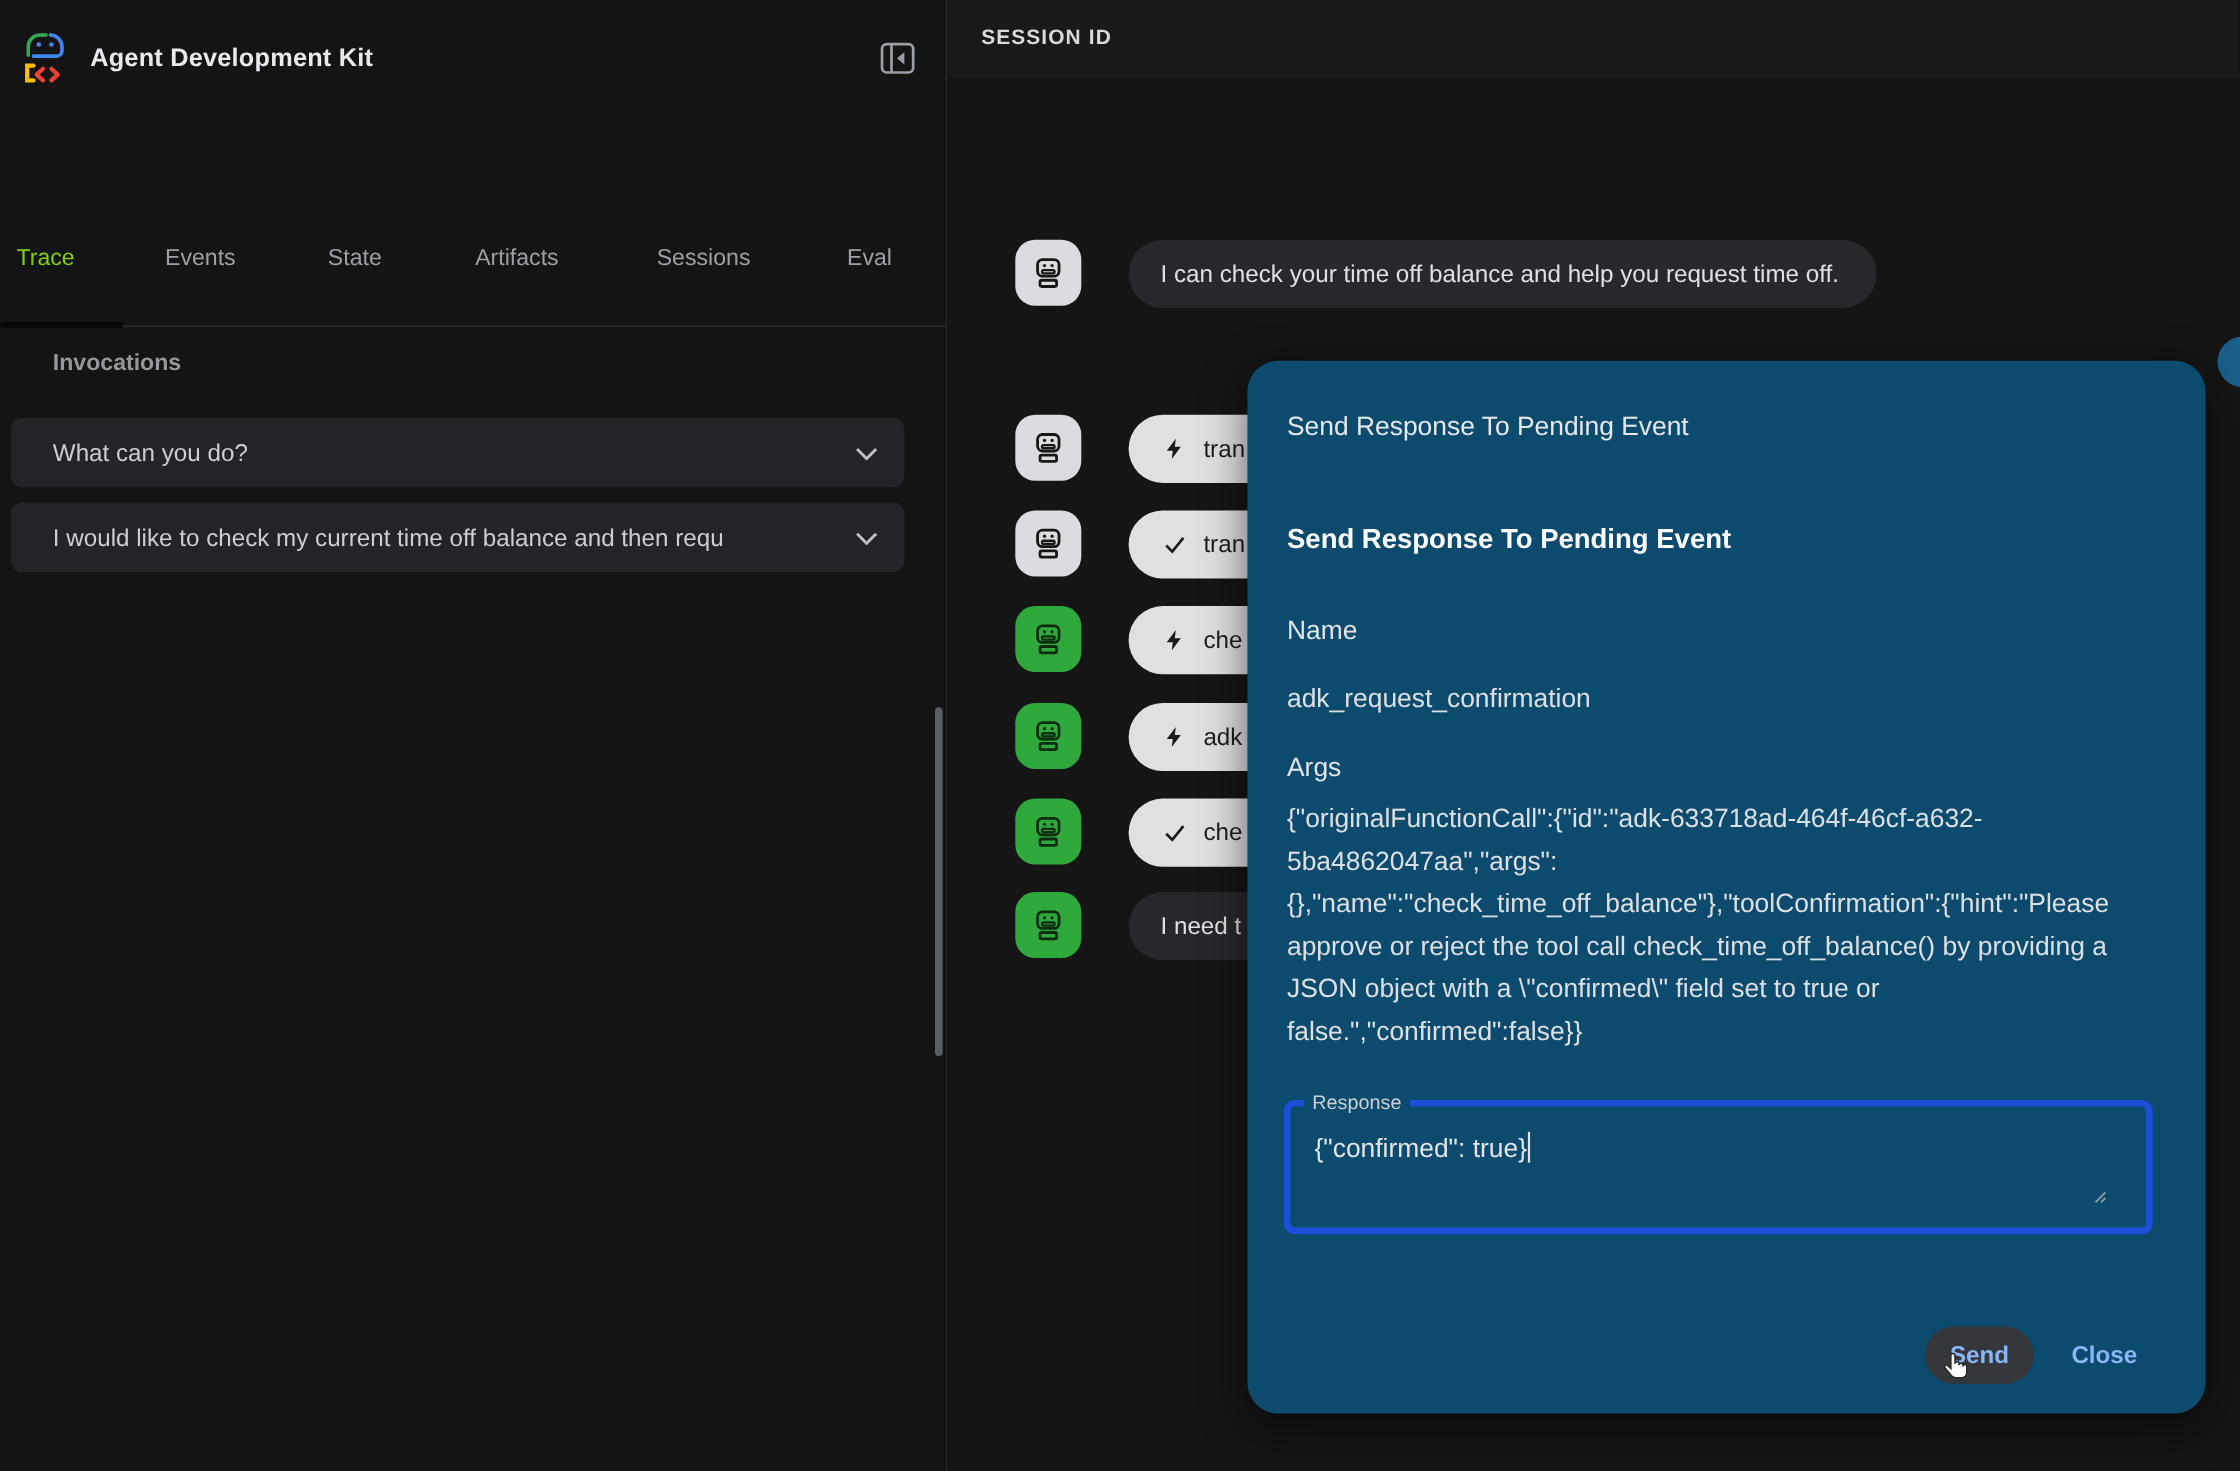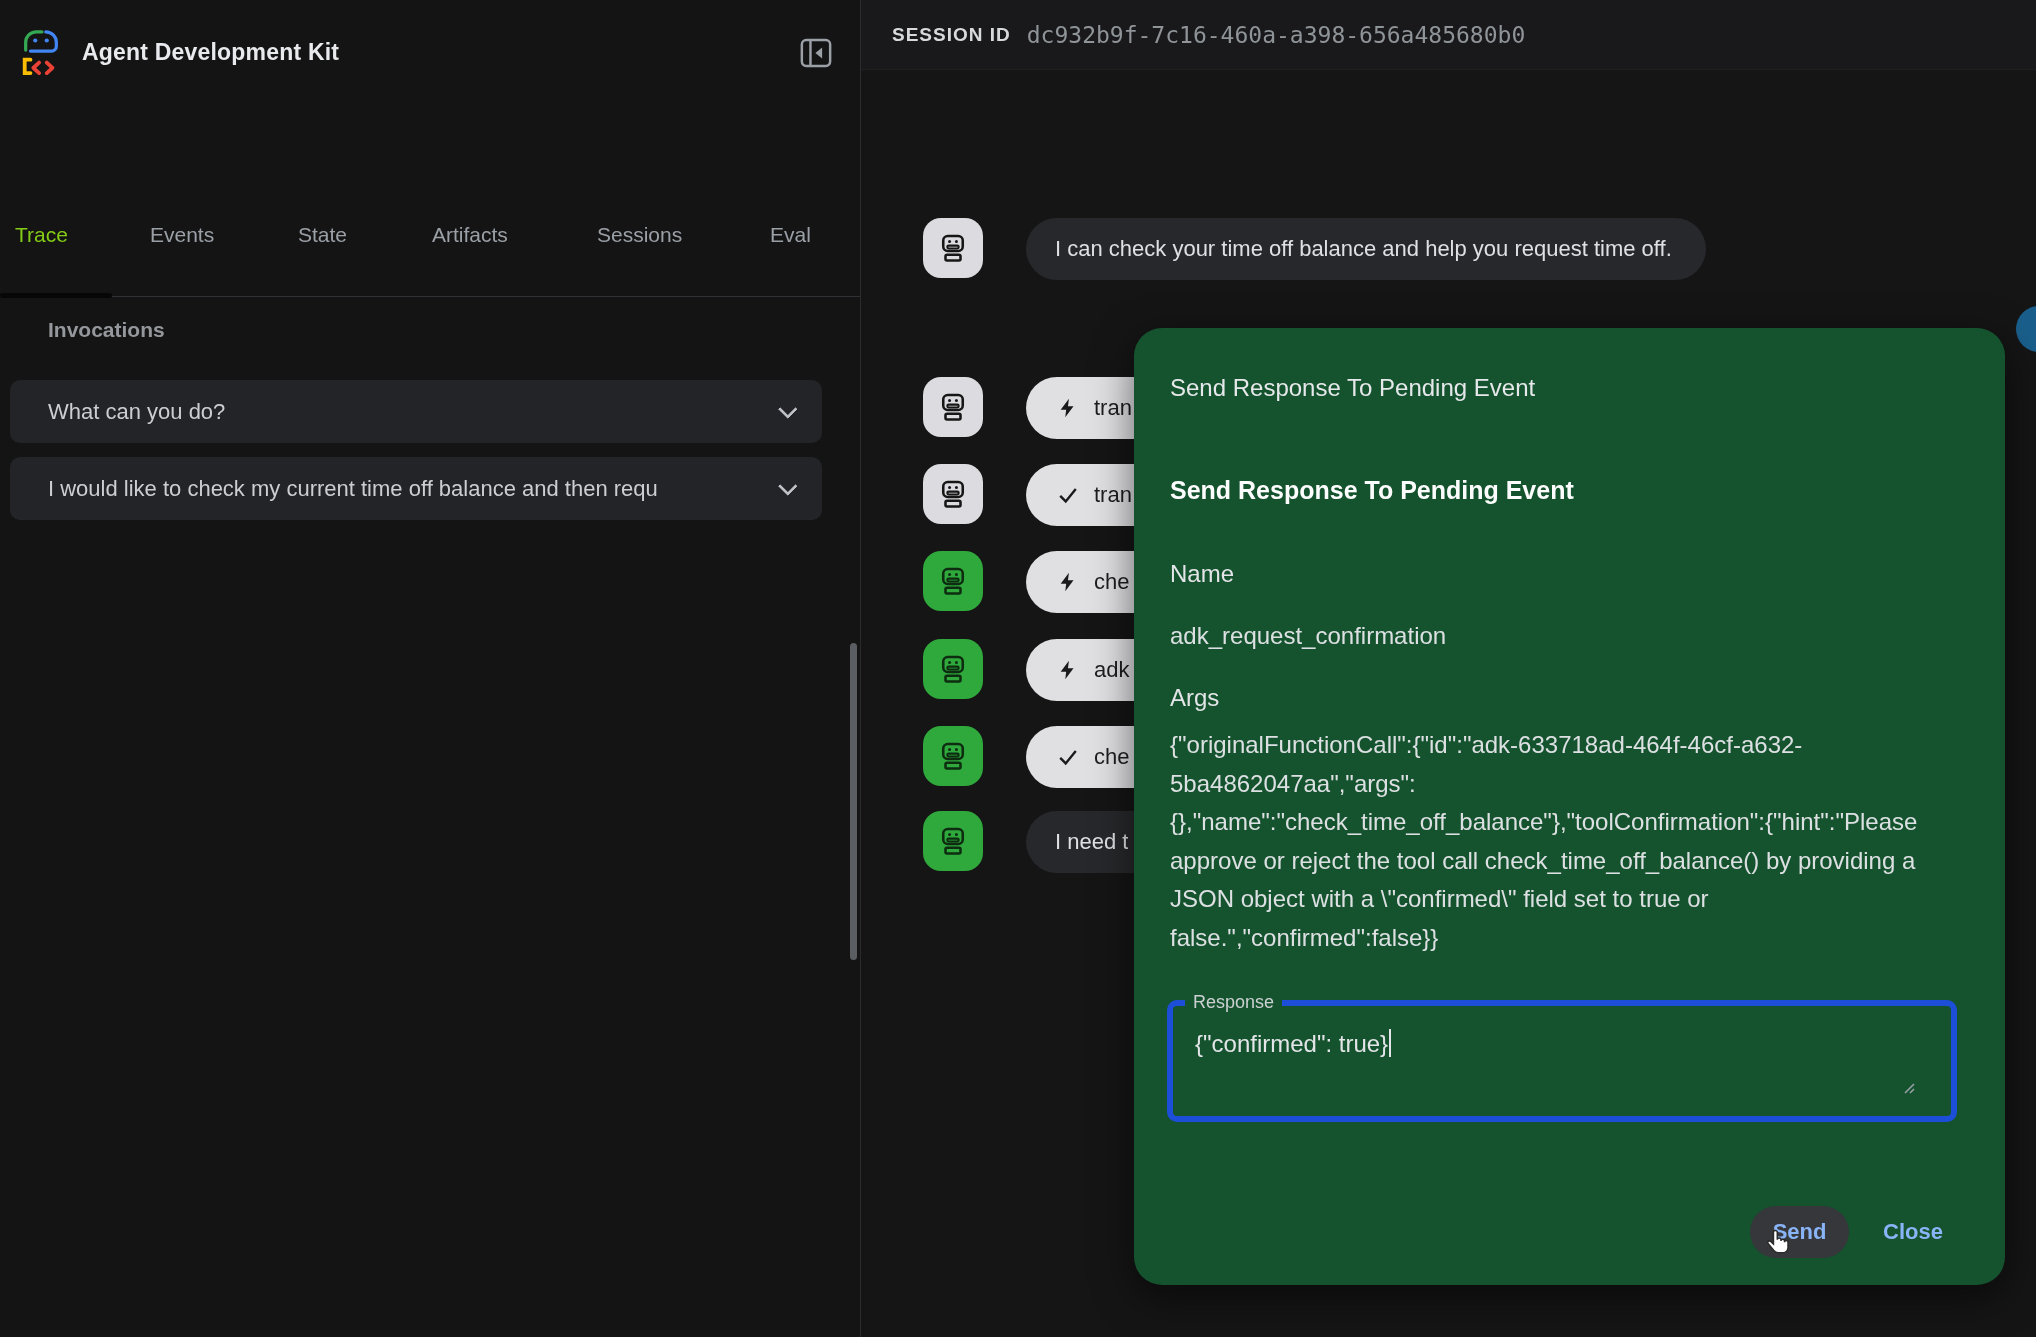--- a/index.html
+++ b/index.html
@@ -61,21 +61,21 @@
             align-items:center; padding:0 29px; }
   .bubble .btxt { font-size:22px; color:#dee0e3; white-space:nowrap; overflow:hidden; }
   .pill { margin-left:43px; height:62px; width:380px; background:#e0e0e3; border-radius:31px; display:flex;
           align-items:center; padding:0 0 0 31px; cursor:pointer; overflow:hidden; }
   .pill .ptxt { font-size:22px; color:#1d1d1f; margin-left:15px; white-space:nowrap; }
   .m0{top:218px;} .m1{top:377px;} .m2{top:464px;} .m3{top:551px;} .m4{top:639px;} .m5{top:726px;} .m6{top:811px;}
   .m0 .bubble { width:680px; }
   .m6 .bubble { width:380px; }
 
   
-  .dialog { position:absolute; left:1134px; top:328px; width:871px; height:957px; background:#14532d;
+  .dialog { position:absolute; left:1134px; top:328px; width:871px; height:957px; background:#0c4a6e;
             border-radius:28px; box-shadow:0 12px 40px rgba(0,0,0,.55); z-index:10; }
   .dlg-title   { position:absolute; left:36px; top:46px;  font-size:24px; color:#e6e8eb; }
   .dlg-heading { position:absolute; left:36px; top:148px; font-size:25px; font-weight:bold; color:#fdfdfe; }
   .dlg-label-name { position:absolute; left:36px; top:232px; font-size:24px; color:#e3e5e8; }
   .dlg-value-name { position:absolute; left:36px; top:294px; font-size:24px; color:#dde0e3; }
   .dlg-label-args { position:absolute; left:36px; top:356px; font-size:24px; color:#e3e5e8; }
   .dlg-args { position:absolute; left:36px; top:398px; width:755px; font-size:24px; line-height:38.5px;
               color:#dde0e3; overflow-wrap:break-word; }
   .resp-fieldset { position:absolute; left:33px; top:664px; width:790px; height:130px;
                    border:6px solid #1d4ed8; border-radius:10px; }
@@ -138,21 +138,20 @@
     </div>
 
     <div class="scroll-thumb"></div>
   </aside>
 
   <div class="divider"></div>
 
   <main class="right">
     <div class="session-bar">
       <span class="session-label">SESSION ID</span>
-      <span class="session-value">dc932b9f-7c16-460a-a398-656a485680b0</span>
     </div>
 
     <div class="fab"></div>
 
     <div class="msg-row m0">
       <span class="avatar gray">
         <svg width="36" height="36" viewBox="0 0 24 24">
           <rect x="5.5" y="4" width="13" height="10" rx="3" fill="none" stroke="#161616" stroke-width="1.7"></rect>
           <circle cx="9.7" cy="7.6" r="1" fill="#161616"></circle>
             <circle cx="14.3" cy="7.6" r="1" fill="#161616"></circle>

